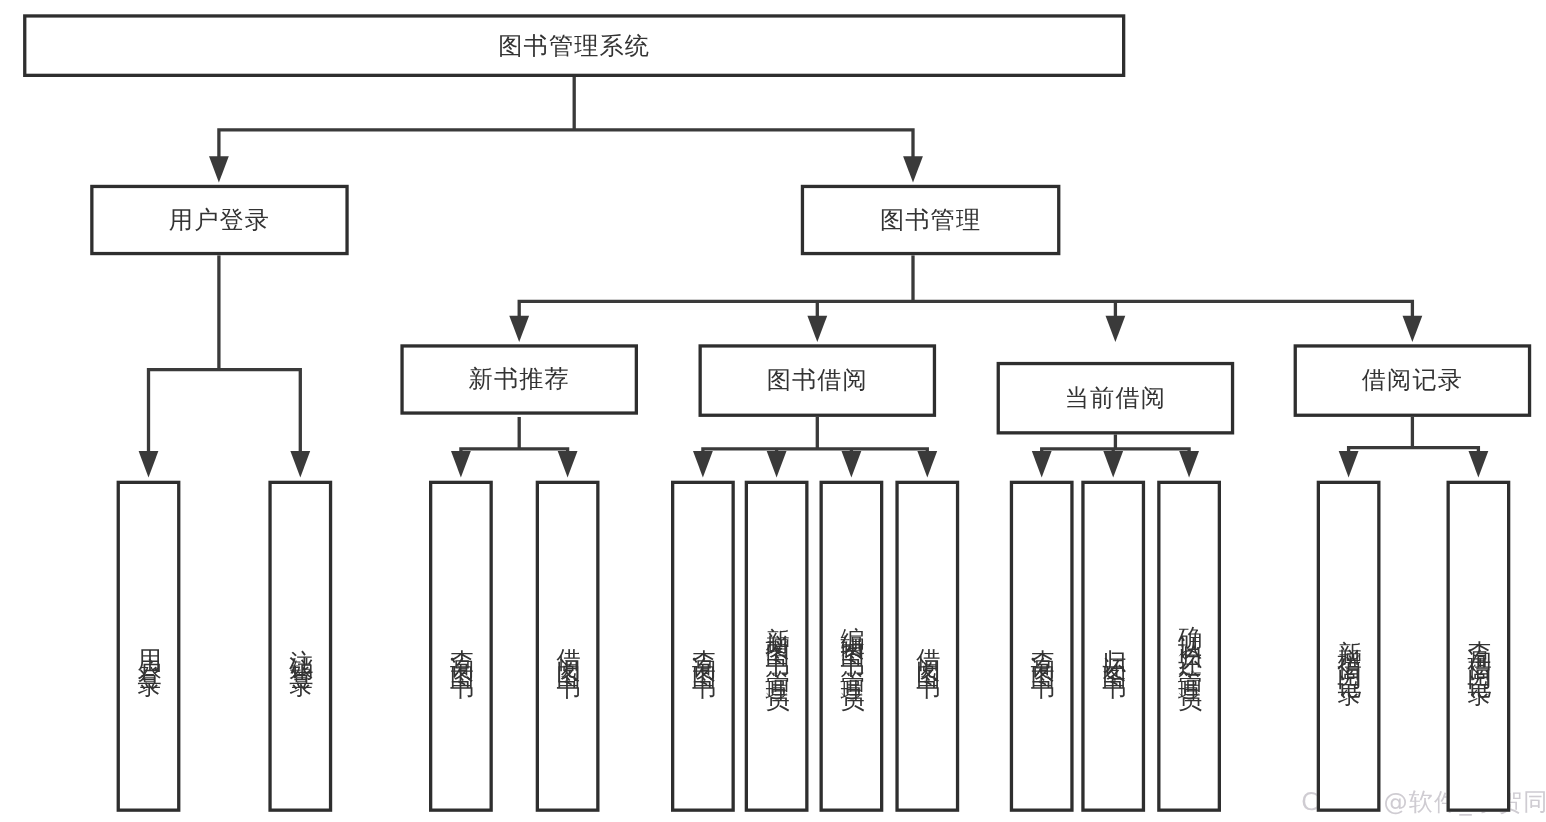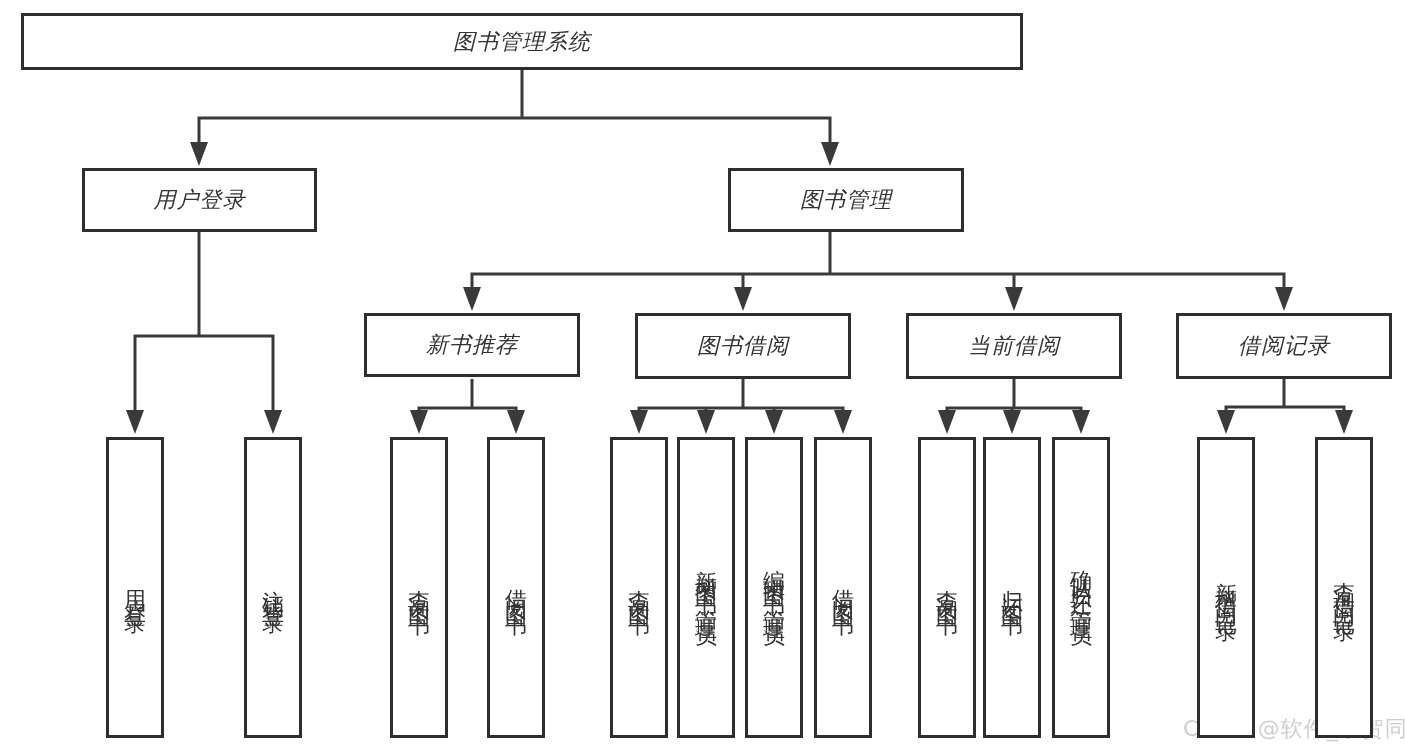--- a/index.html
+++ b/index.html
@@ -23,21 +23,20 @@
     box-sizing: border-box;
     border: 3px solid #2e2e2e;
     background: #ffffff;
     display: flex;
     align-items: center;
     justify-content: center;
     font-size: 22px;
     letter-spacing: 1px;
     z-index: 3;
     white-space: nowrap;
-    font-style: italic;
   }
   .vbox {
     position: absolute;
     box-sizing: border-box;
     border: 3px solid #2e2e2e;
     background: #ffffff;
     top: 437px;
     width: 58px;
     height: 301px;
     display: flex;
@@ -121,21 +120,21 @@
     </g>
   </svg>
 
   <div class="hbox" style="left:21px; top:13px; width:1002px; height:57px;">图书管理系统</div>
 
   <div class="hbox" style="left:82px; top:168px; width:235px; height:64px;">用户登录</div>
   <div class="hbox" style="left:712px; top:168px; width:236px; height:64px;margin-left:16px;">图书管理</div>
 
   <div class="hbox" style="left:364px; top:313px; width:216px; height:64px;">新书推荐</div>
   <div class="hbox" style="left:635px; top:313px; width:216px; height:66px;text-align:right;">图书借阅</div>
-  <div class="hbox" style="left:906px; top:313px; width:216px; height:66px;">当前借阅</div>
+  <div class="hbox" style="left:906px; top:329px; width:216px; height:66px;">当前借阅</div>
   <div class="hbox" style="left:1176px; top:313px; width:216px; height:66px;">借阅记录</div>
 
   <div class="vbox" style="left:106px;">用户登录</div>
   <div class="vbox" style="left:244px;">注销登录</div>
 
   <div class="vbox" style="left:390px;">查询图书</div>
   <div class="vbox" style="left:487px;">借阅图书</div>
 
   <div class="vbox" style="left:610px;">查询图书</div>
   <div class="vbox" style="left:677px;">新增图书（管理员）</div>

